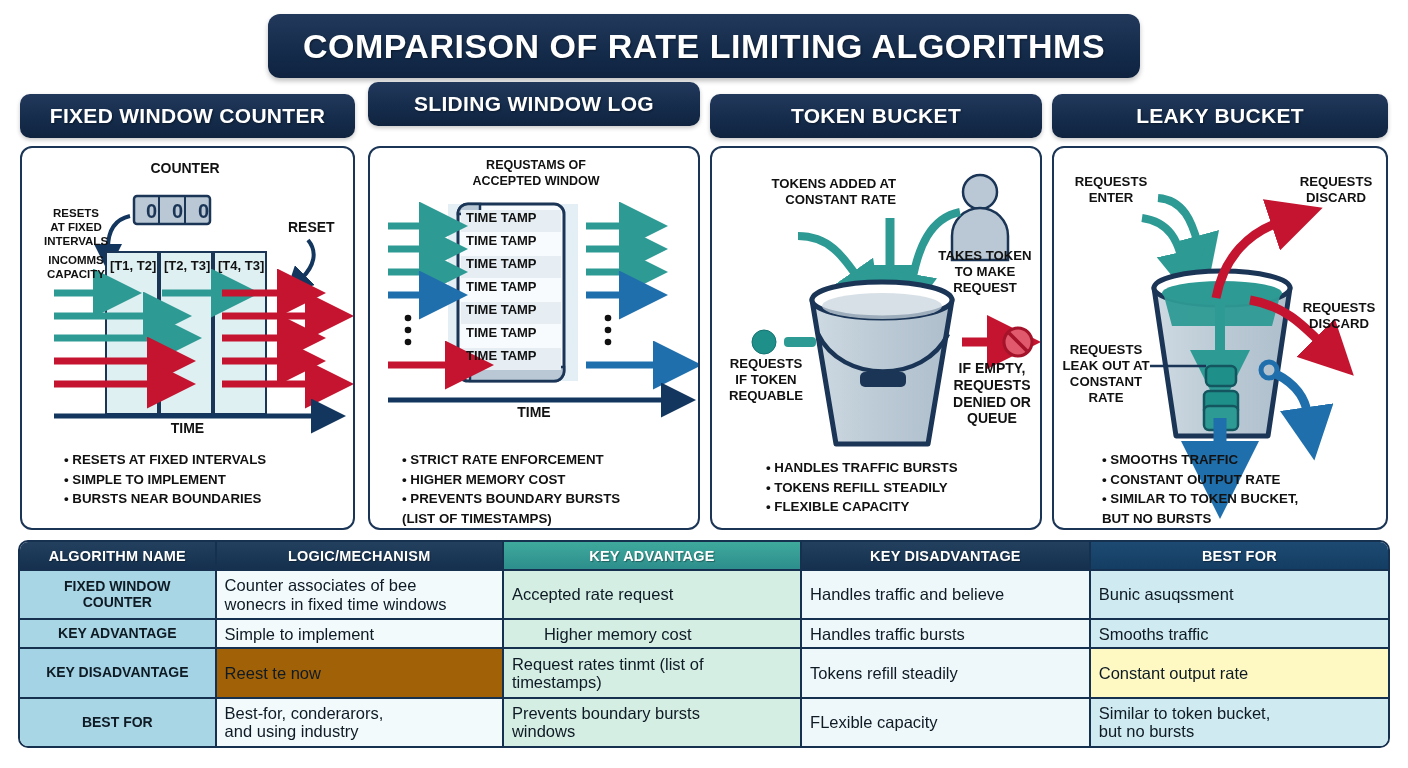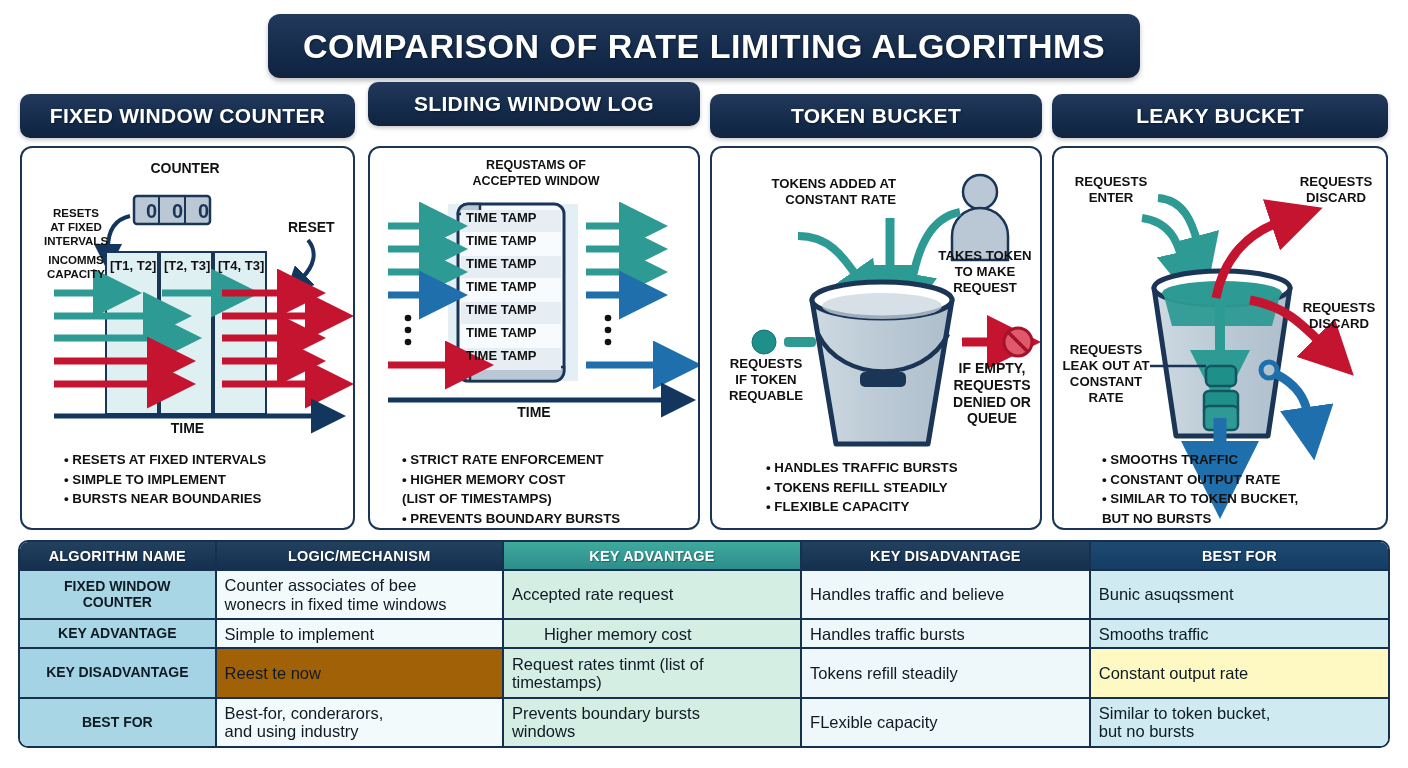--- a/index.html
+++ b/index.html
@@ -246,22 +246,22 @@
       <div style="height:23px; display:flex; align-items:center; font-size:13px; font-weight:bold; color:#111;">TIME TAMP</div>
       <div style="height:23px; display:flex; align-items:center; font-size:13px; font-weight:bold; color:#111;">TIME TAMP</div>
       <div style="height:23px; display:flex; align-items:center; font-size:13px; font-weight:bold; color:#111;">TIME TAMP</div>
     </div>
 
     <div style="position:absolute; left:0; top:256px; width:100%; text-align:center; font-size:14px; font-weight:bold; color:#111;">TIME</div>
 
     <div class="bullets" style="top:302px; padding-left:32px;">
       <div class="bl">• STRICT RATE ENFORCEMENT</div>
       <div class="bl">• HIGHER MEMORY COST</div>
+      <div class="bl">• PREVENTS BOUNDARY BURSTS</div>
       <div class="bl">  (LIST OF TIMESTAMPS)</div>
-      <div class="bl">• PREVENTS BOUNDARY BURSTS</div>
     </div>
   </div>
 
   <div class="panel-head" style="left:710px; top:94px; width:332px;">
     <span>TOKEN BUCKET</span>
   </div>
   <div class="panel-body" style="left:710px; top:146px; width:332px; height:384px;">
     <svg class="panel-svg" width="328" height="380" viewBox="0 0 328 380">
       <defs>
         <marker id="t-teal" markerWidth="6" markerHeight="6" refX="1" refY="3" orient="auto">

